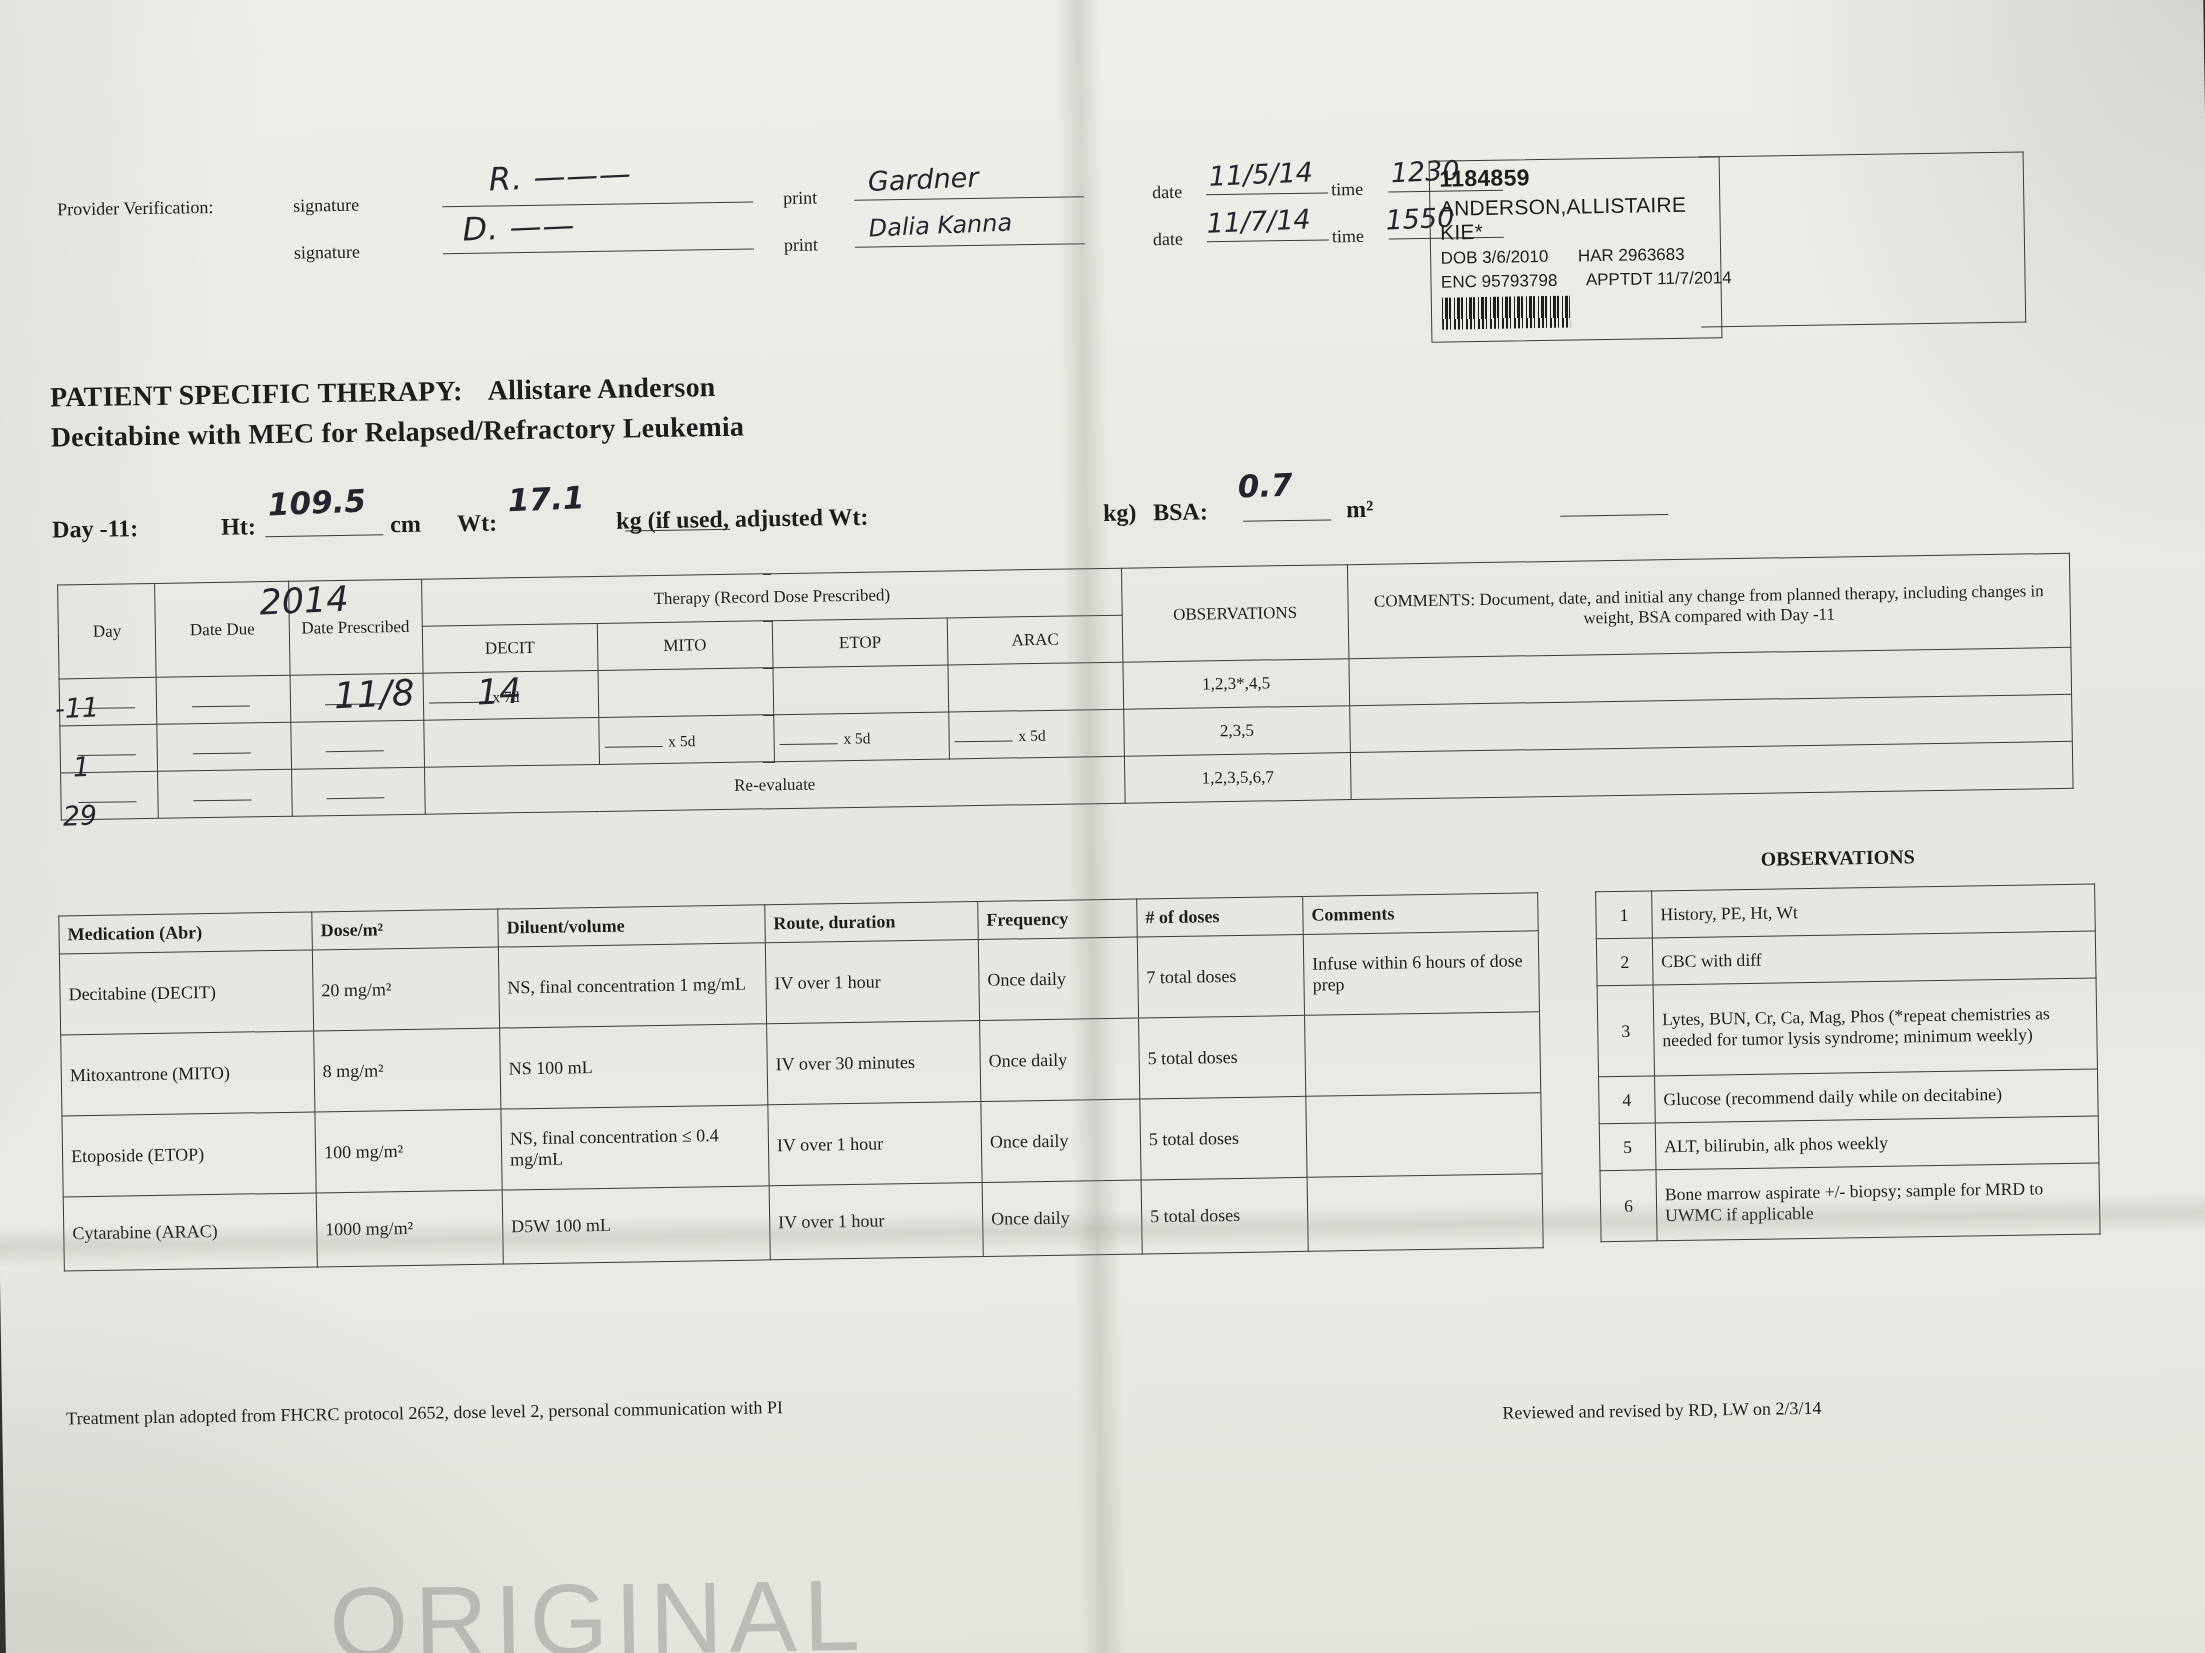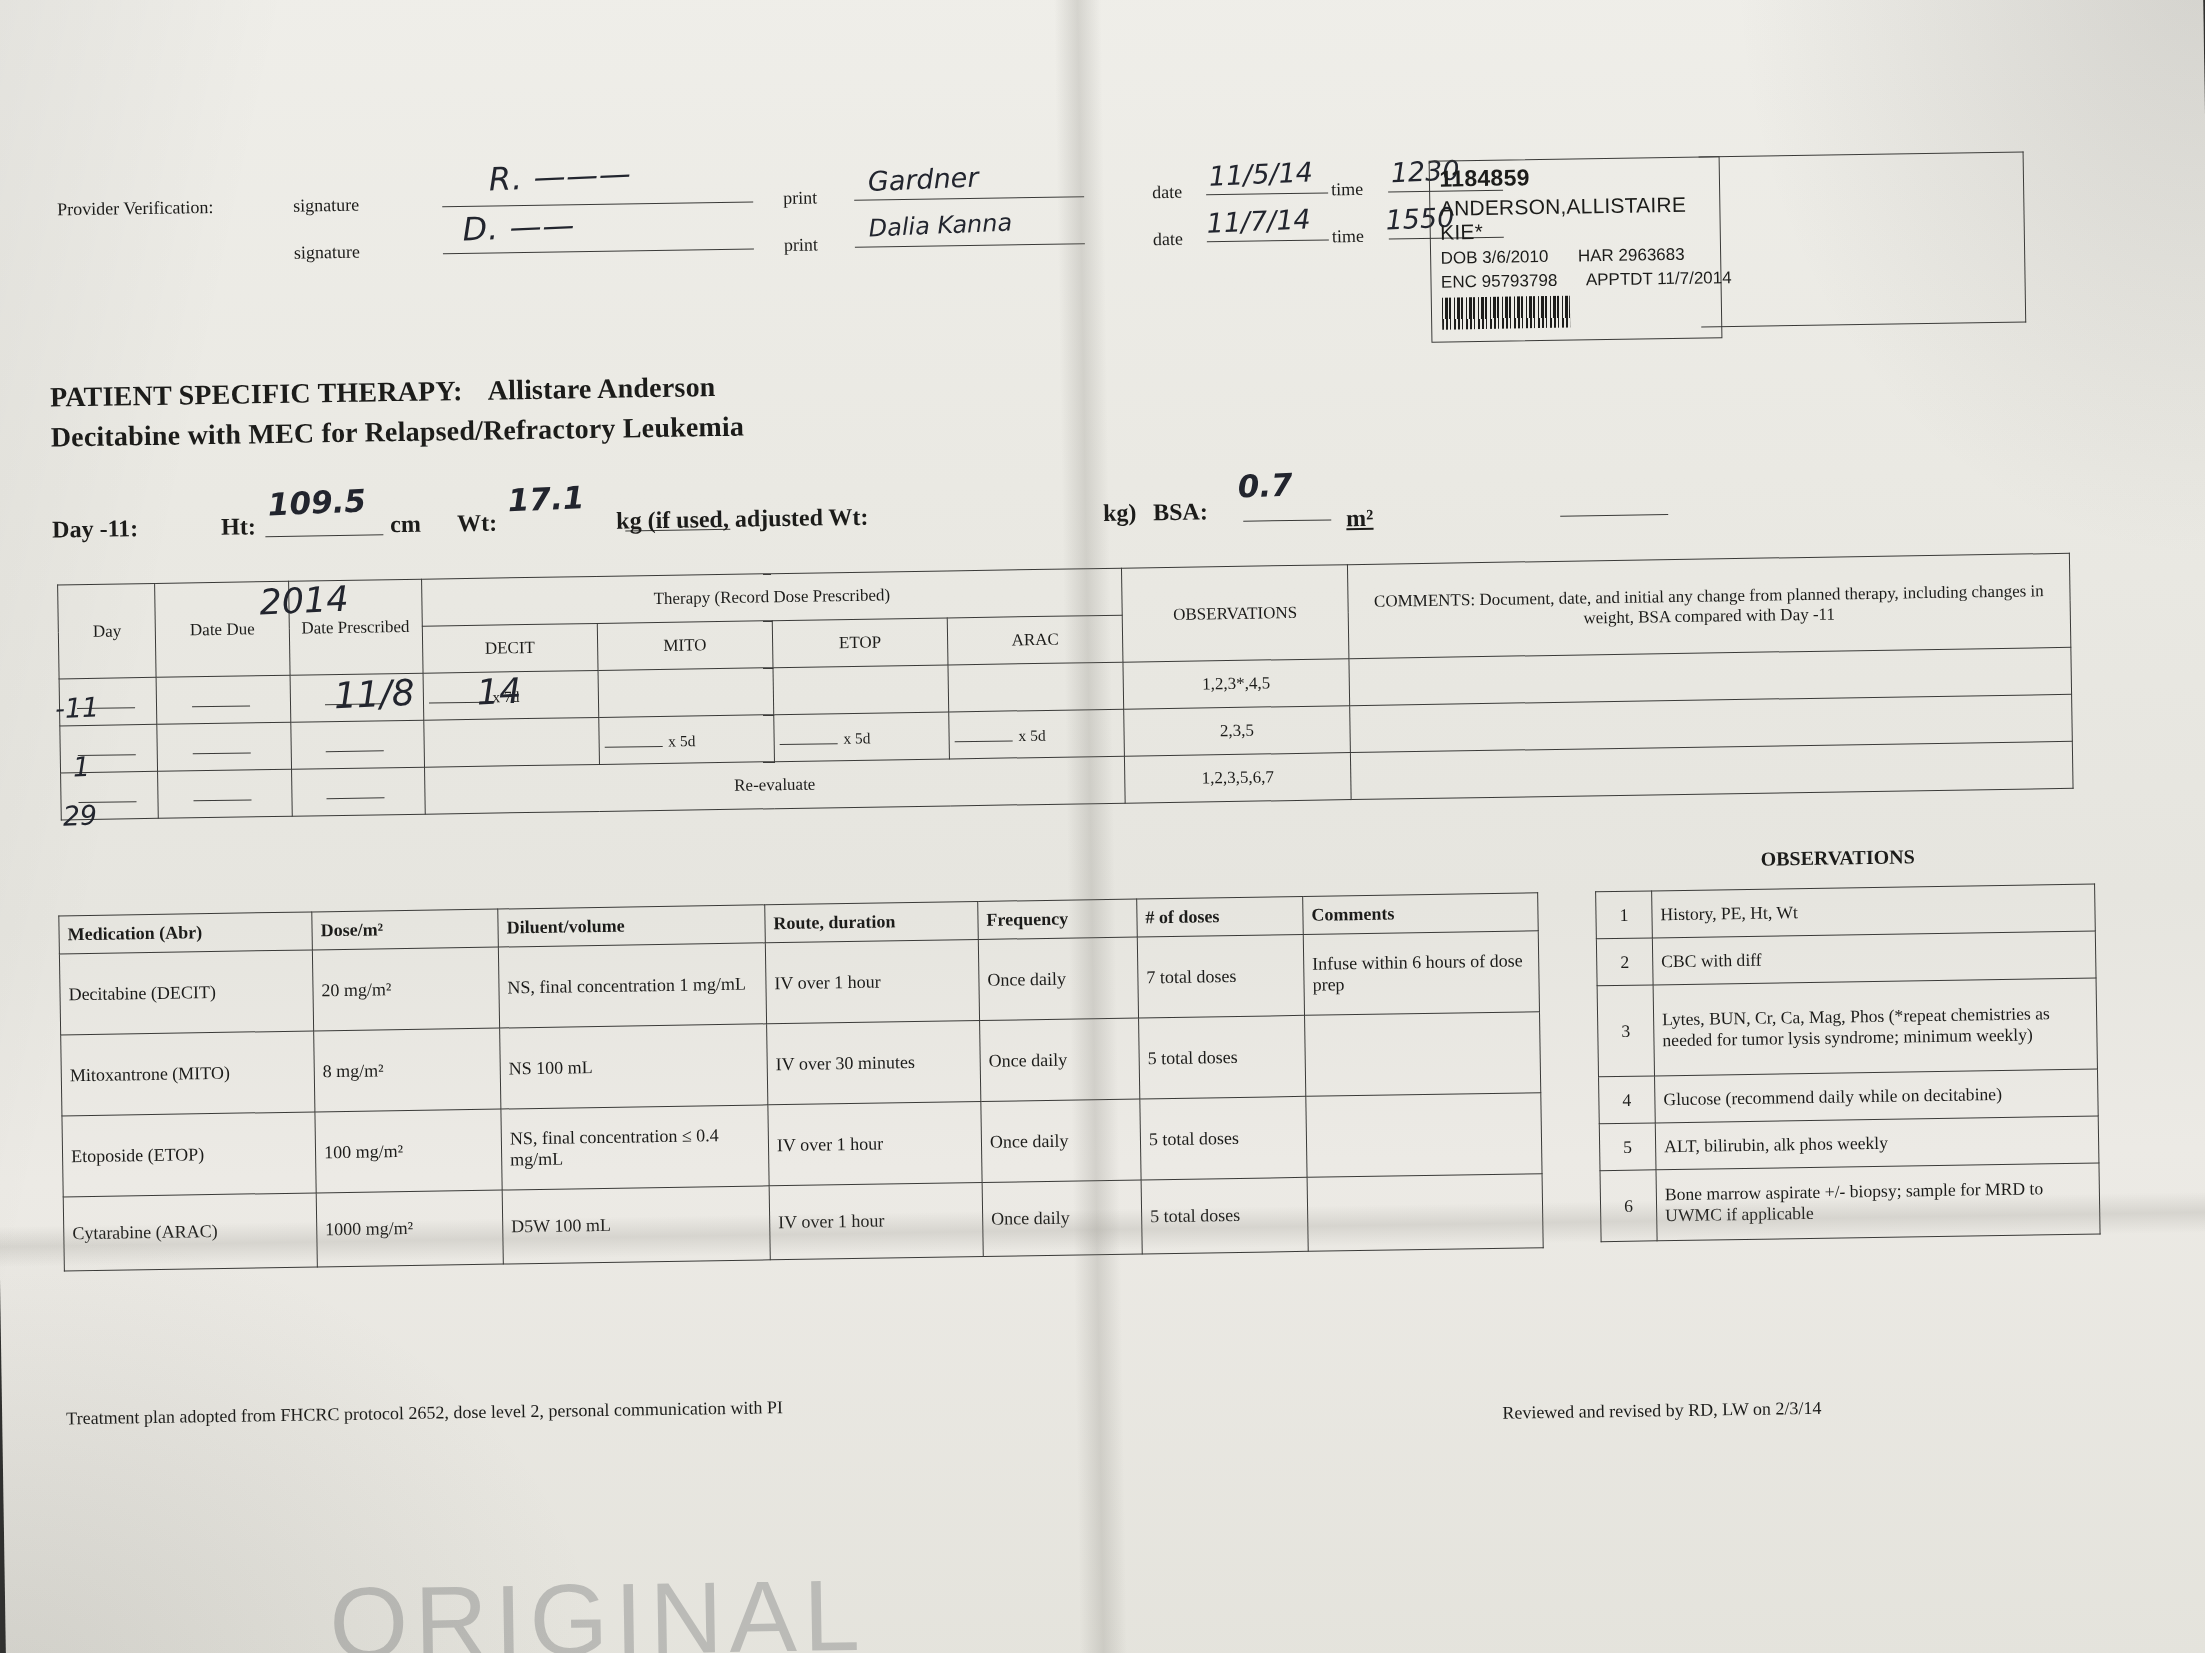--- a/index.html
+++ b/index.html
@@ -255,21 +255,21 @@
         <span class="abs" style="left:338px; top:0;">cm</span>
         <span class="abs" style="left:405px; top:0;">Wt:</span>
         <span class="abs ul" style="left:449px; top:-2.7px; width:105px;"></span>
         <span class="abs hand" style="left:456px; top:-28px; font-size:31px;">17.1</span>
         <span class="abs" style="left:564px; top:0;">kg (if used, adjusted Wt:</span>
         <span class="abs ul" style="left:956px; top:-2.7px; width:88px;"></span>
         <span class="abs" style="left:1051px; top:0;">kg)</span>
         <span class="abs" style="left:1101px; top:0;">BSA:</span>
         <span class="abs ul" style="left:1179px; top:-2.7px; width:108px;"></span>
         <span class="abs hand" style="left:1186px; top:-30px; font-size:31px;">0.7</span>
-        <span class="abs" style="left:1294px; top:9px;text-decoration:underline;">m²</span>
+        <span class="abs" style="left:1294px; top:0;">m²</span>
       </div>
 
       <div class="abs" style="left:68px; top:595px;">
         <table class="grid" id="therapy-table" style="width:2013px;">
           <tbody>
               <tr>
             <td rowspan="2" class="ctr" style="width:81px;">Day</td>
             <td rowspan="2" class="ctr" style="width:115px;">Date Due</td>
             <td rowspan="2" class="ctr" style="width:115px;">Date Prescribed</td>
             <td colspan="4" class="ctr">Therapy (Record Dose Prescribed)</td>

